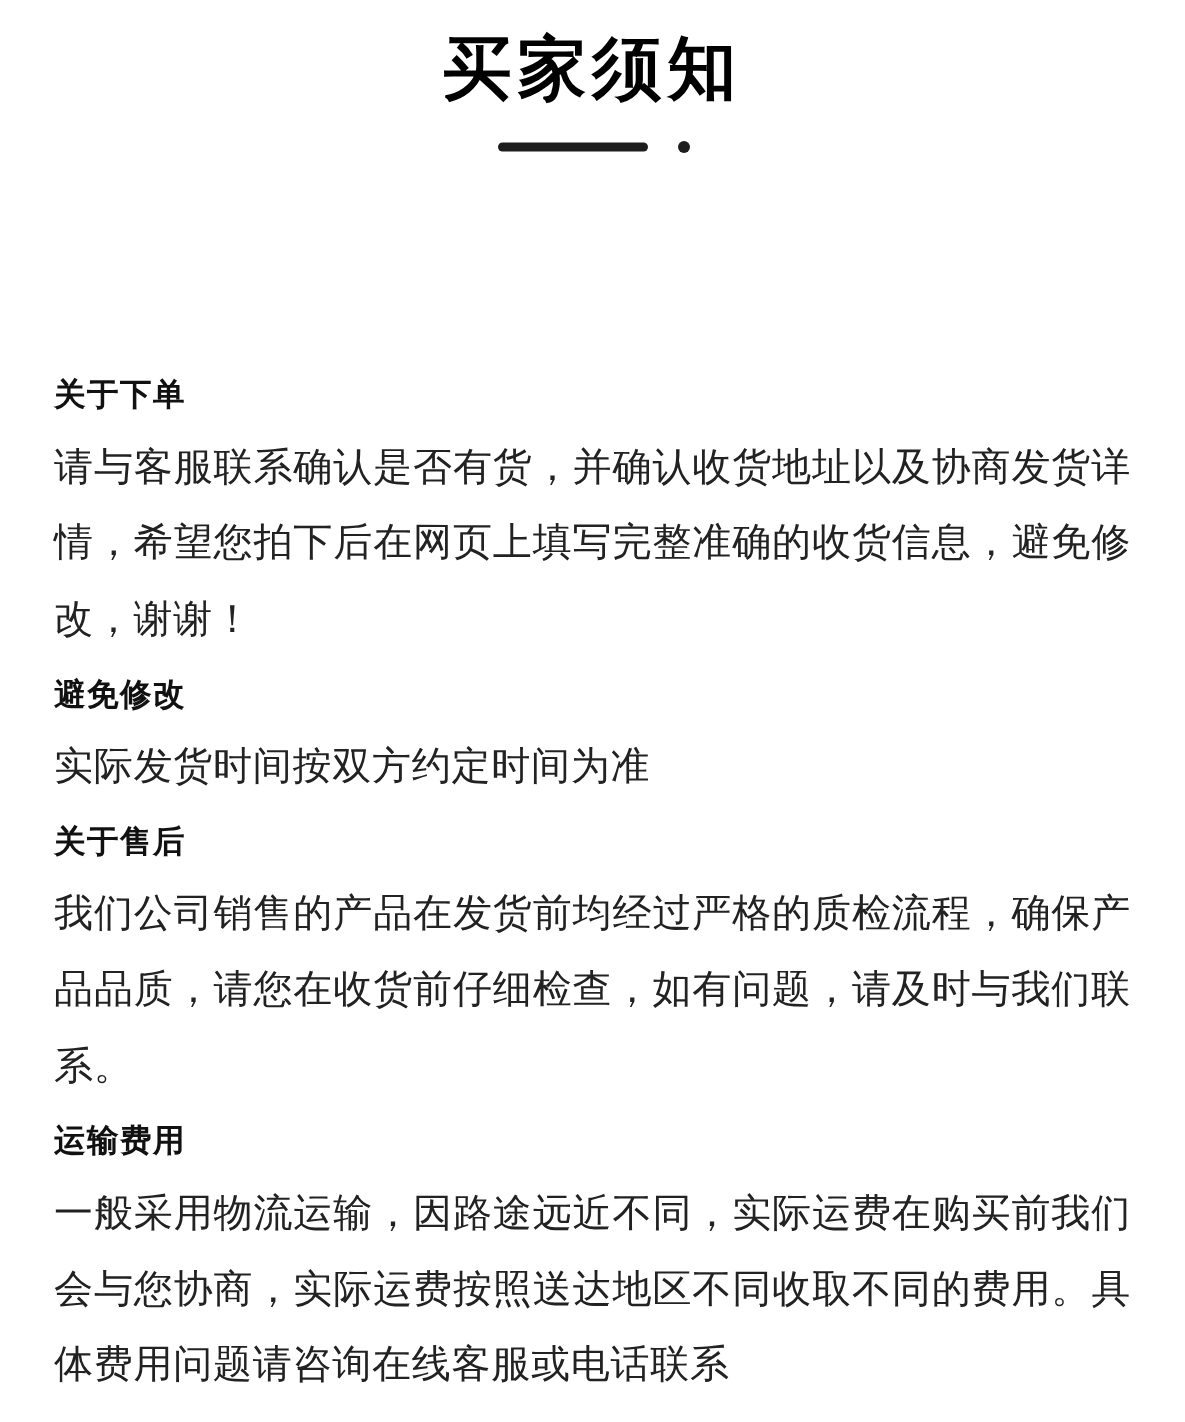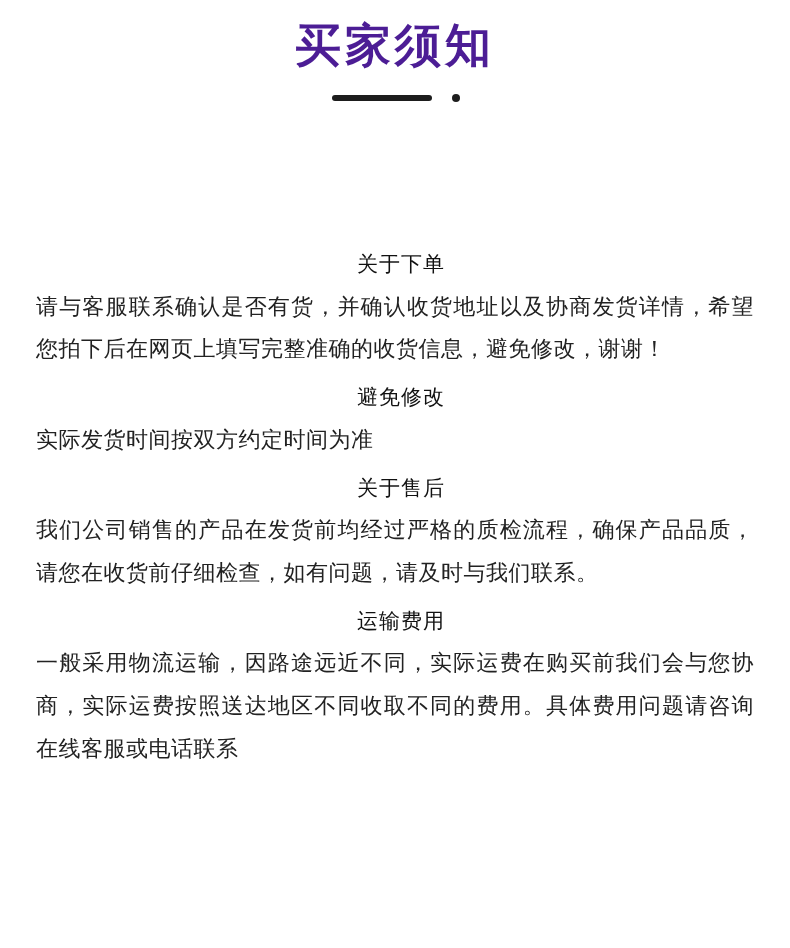--- a/index.html
+++ b/index.html
@@ -21,21 +21,21 @@
     box-sizing: border-box;
   }
   .header {
     text-align: center;
     padding-top: 18px;
   }
   .header-title {
     font-size: 46px;
     font-weight: bold;
     letter-spacing: 4px;
-    color: #4c1d95;
+    color: #000000;
     line-height: 1.2;
   }
   .header-rule {
     margin: 18px auto 0 auto;
     width: 150px;
     height: 14px;
     position: relative;
   }
   .header-rule .bar {
     position: absolute;
@@ -56,29 +56,28 @@
     border-radius: 50%;
   }
   .content {
     position: absolute;
     left: 36px;
     right: 36px;
     top: 248px;
   }
   .sec-heading {
     font-size: 21px;
-    font-weight: normal;
+    font-weight: bold;
     color: #111111;
     letter-spacing: 1px;
-    margin: 0 0 6px 12px;
+    margin: 0 0 6px 0;
     line-height: 1.5;
-    text-align: center;
   }
   .sec-body {
-    font-size: 22px;
+    font-size: 26px;
     color: #222222;
     line-height: 1.95;
     letter-spacing: 0.5px;
     margin: 0 0 10px 0;
     text-align: justify;
     text-justify: inter-ideograph;
   }
   .section {
     margin-bottom: 8px;
   }

